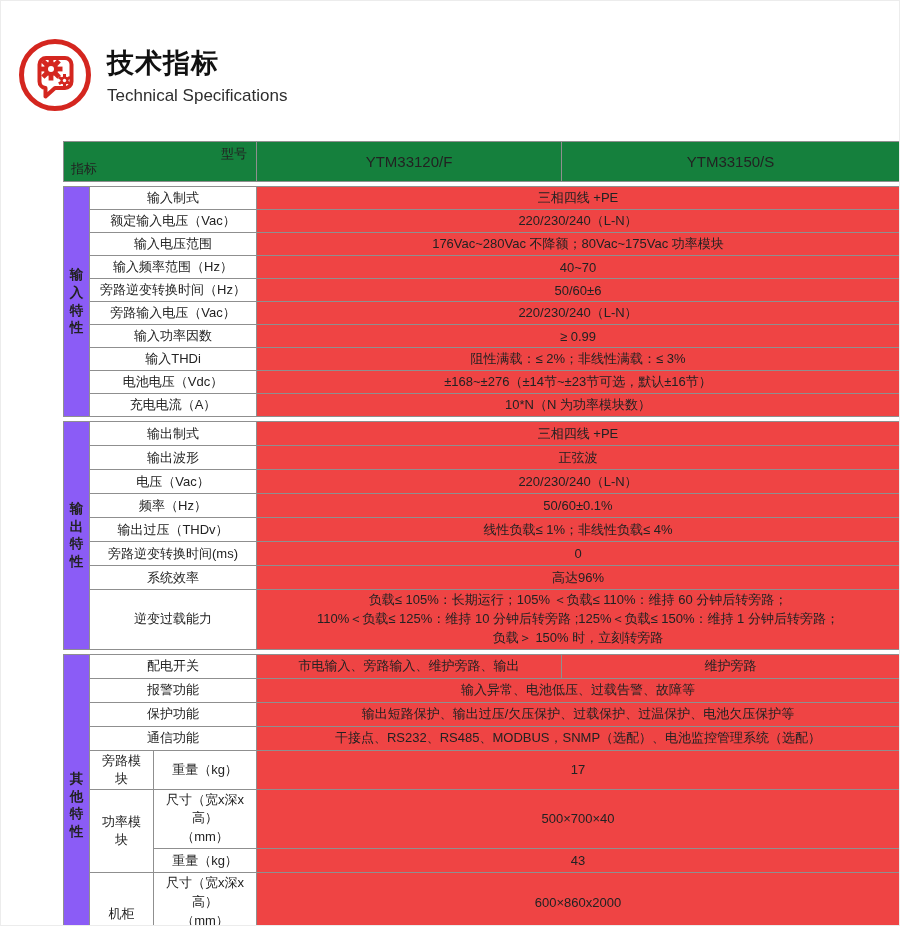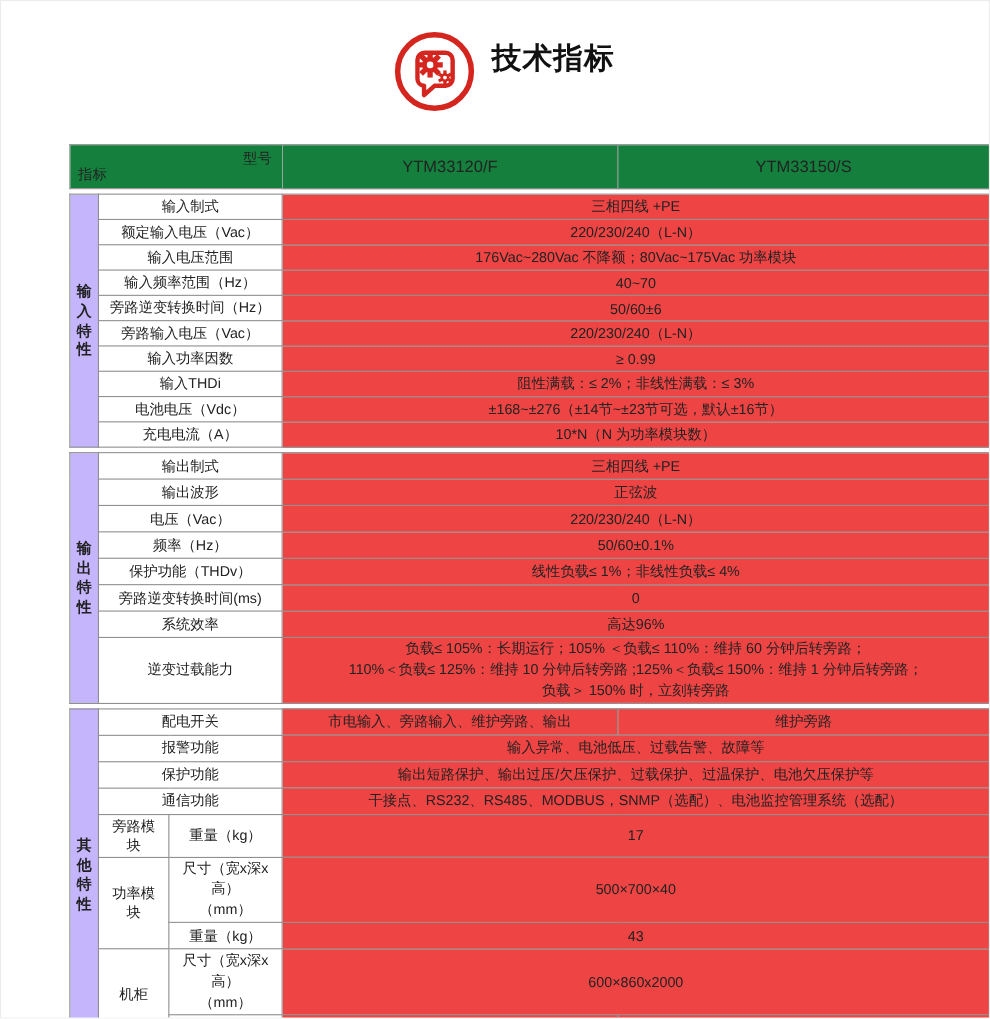--- a/index.html
+++ b/index.html
@@ -2,21 +2,21 @@
 <html><head>
 <meta charset="utf-8">
 <style>
   html,body { margin:0; padding:0; background:#fff; }
   .page {
     position:relative; width:898px; height:924px;
     border:1px solid #ececec; background:#fff;
     font-family:"Liberation Sans", sans-serif; overflow:hidden;
   }
   
-  .doc-header { display:flex; align-items:flex-start; padding:26px 0 0 16px;justify-content:center; }
+  .doc-header { display:flex; align-items:flex-start; padding:36px 0 0 16px; }
   .icon-wrap { width:76px; height:76px; flex:0 0 76px; }
   .titles { margin-left:14px; padding-top:8px; }
   .doc-title { margin:0; font-size:27px; font-weight:bold; color:#111; letter-spacing:1px; }
   .doc-subtitle { margin-top:5px; font-size:17px; color:#2e2e2e; }
 
   
   .spec-table { margin:28px 0 0 62px; width:836px; }
   table { border-collapse:collapse; table-layout:fixed; }
   .head-table, .sec { width:836px; }
   .sec { margin-top:4px; }
@@ -24,21 +24,21 @@
        padding:1px 6px; height:24px; box-sizing:border-box; }
   .head-table td { height:40px; background:#15803d; }
   .model { font-size:15px; color:#222; }
   .corner { position:relative; padding:0;
     background-image:linear-gradient(to bottom right,
       transparent calc(50% - 0.7px), #8f8f8f calc(50% - 0.7px),
       #8f8f8f calc(50% + 0.7px), transparent calc(50% + 0.7px));
     background-color:#efefef; }
   .corner-tr { position:absolute; top:3px; right:9px; font-size:13px; }
   .corner-bl { position:absolute; bottom:3px; left:7px; font-size:13px; }
-  .group { background:#c4b5fd; padding:0; }
+  .group { background:#8b5cf6; padding:0; }
   .vtext { width:15px; margin:0 auto; word-break:break-all; line-height:1.3;
            font-size:13.5px; font-weight:600; color:#222; text-align:center; }
   .lbl { background:#fff; }
   .val { background:#ef4444; }
   .pre { white-space:pre-line; line-height:1.45; }
   tr.h23 td { height:23px; }
   tr.h36 td { height:36px; }
   tr.h56 td { height:56px;margin-left:20px; }
 </style>
 </head>
@@ -74,20 +74,21 @@
             <rect x="-1.5" y="-6.5" width="3" height="4" transform="rotate(240)"></rect>
             <rect x="-1.5" y="-6.5" width="3" height="4" transform="rotate(300)"></rect>
           </g>
           <circle r="4" fill="#d4261f"></circle>
           <circle r="1.7" fill="#ffffff"></circle>
         </g>
       </svg>
     </span>
     <div class="titles">
       <h1 class="doc-title">技术指标</h1>
+      <div class="doc-subtitle">Technical Specifications</div>
     </div>
   </header>
 
   <div class="spec-table">
 
     <table class="head-table">
       <colgroup>
           <col style="width:193px">
           <col style="width:305px">
           <col style="width:338px">
@@ -179,21 +180,21 @@
         </tr>
         <tr>
           <td class="lbl">电压（Vac）</td>
           <td class="val" colspan="2">220/230/240（L-N）</td>
         </tr>
         <tr>
           <td class="lbl">频率（Hz）</td>
           <td class="val" colspan="2">50/60±0.1%</td>
         </tr>
         <tr>
-          <td class="lbl">保护功能（THDv）</td>
+          <td class="lbl">输出过压（THDv）</td>
           <td class="val" colspan="2">线性负载≤ 1%；非线性负载≤ 4%</td>
         </tr>
         <tr>
           <td class="lbl">旁路逆变转换时间(ms)</td>
           <td class="val" colspan="2">0</td>
         </tr>
         <tr>
           <td class="lbl">系统效率</td>
           <td class="val" colspan="2">高达96%</td>
         </tr>

